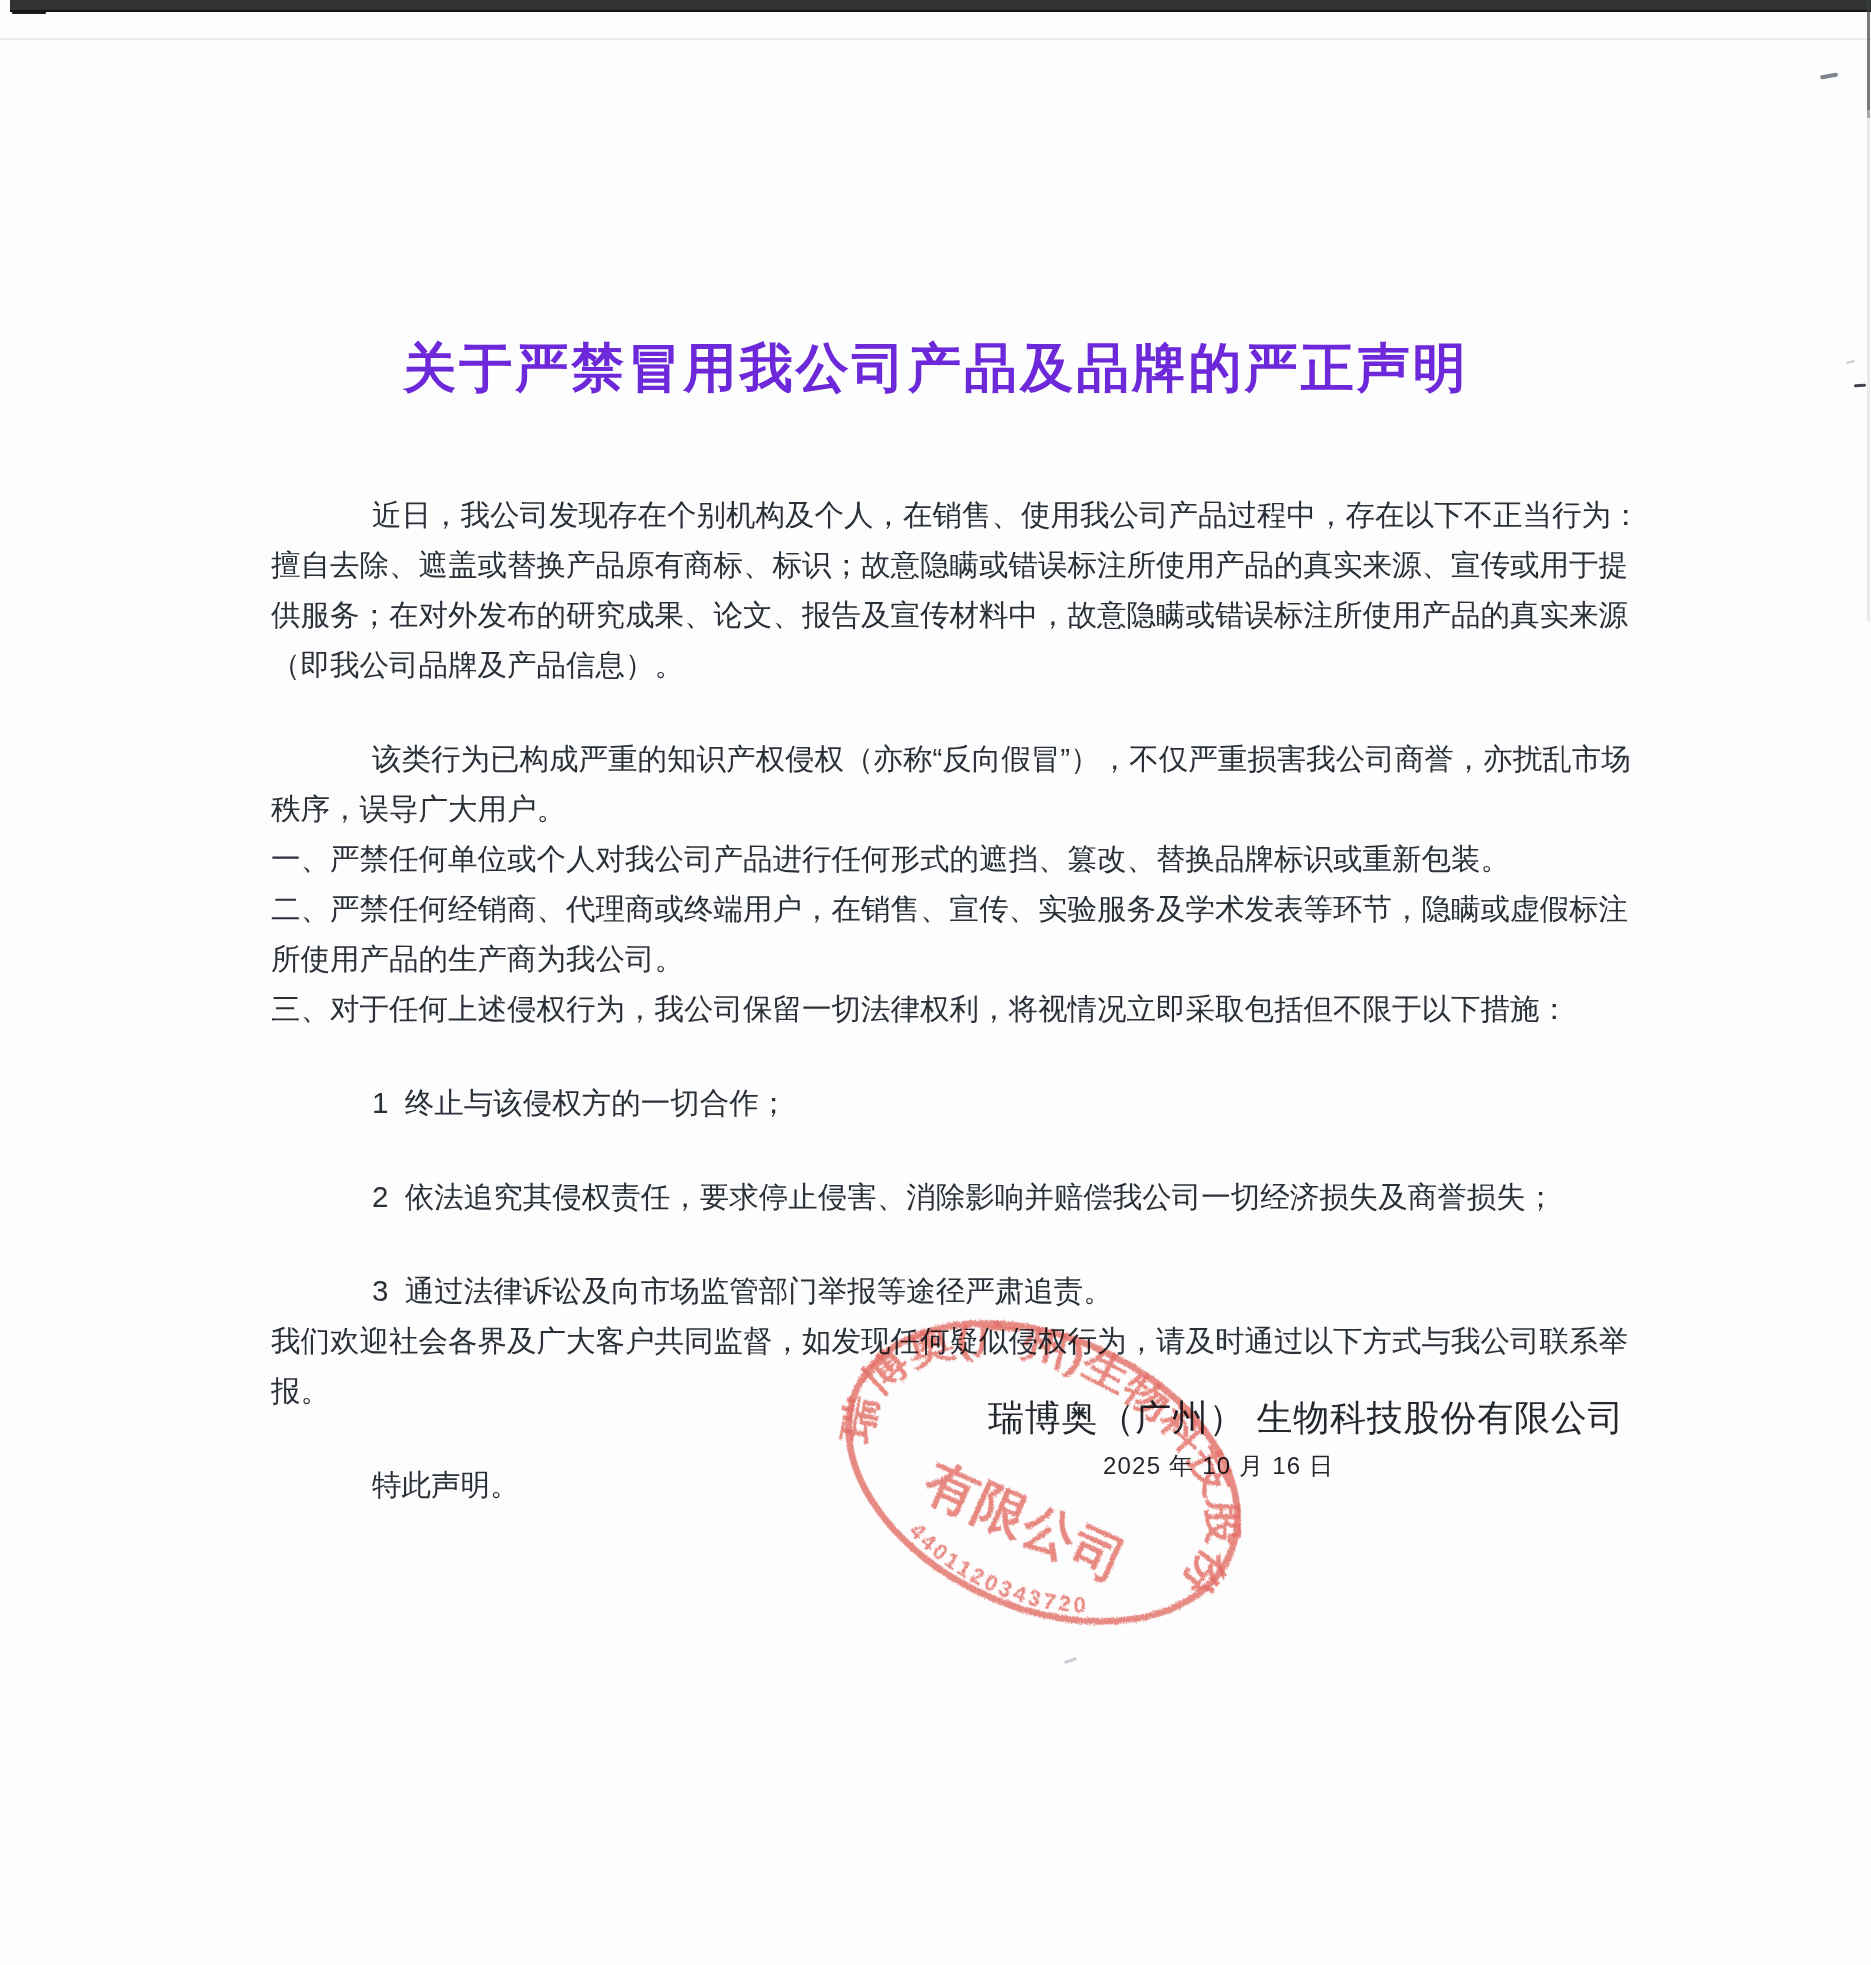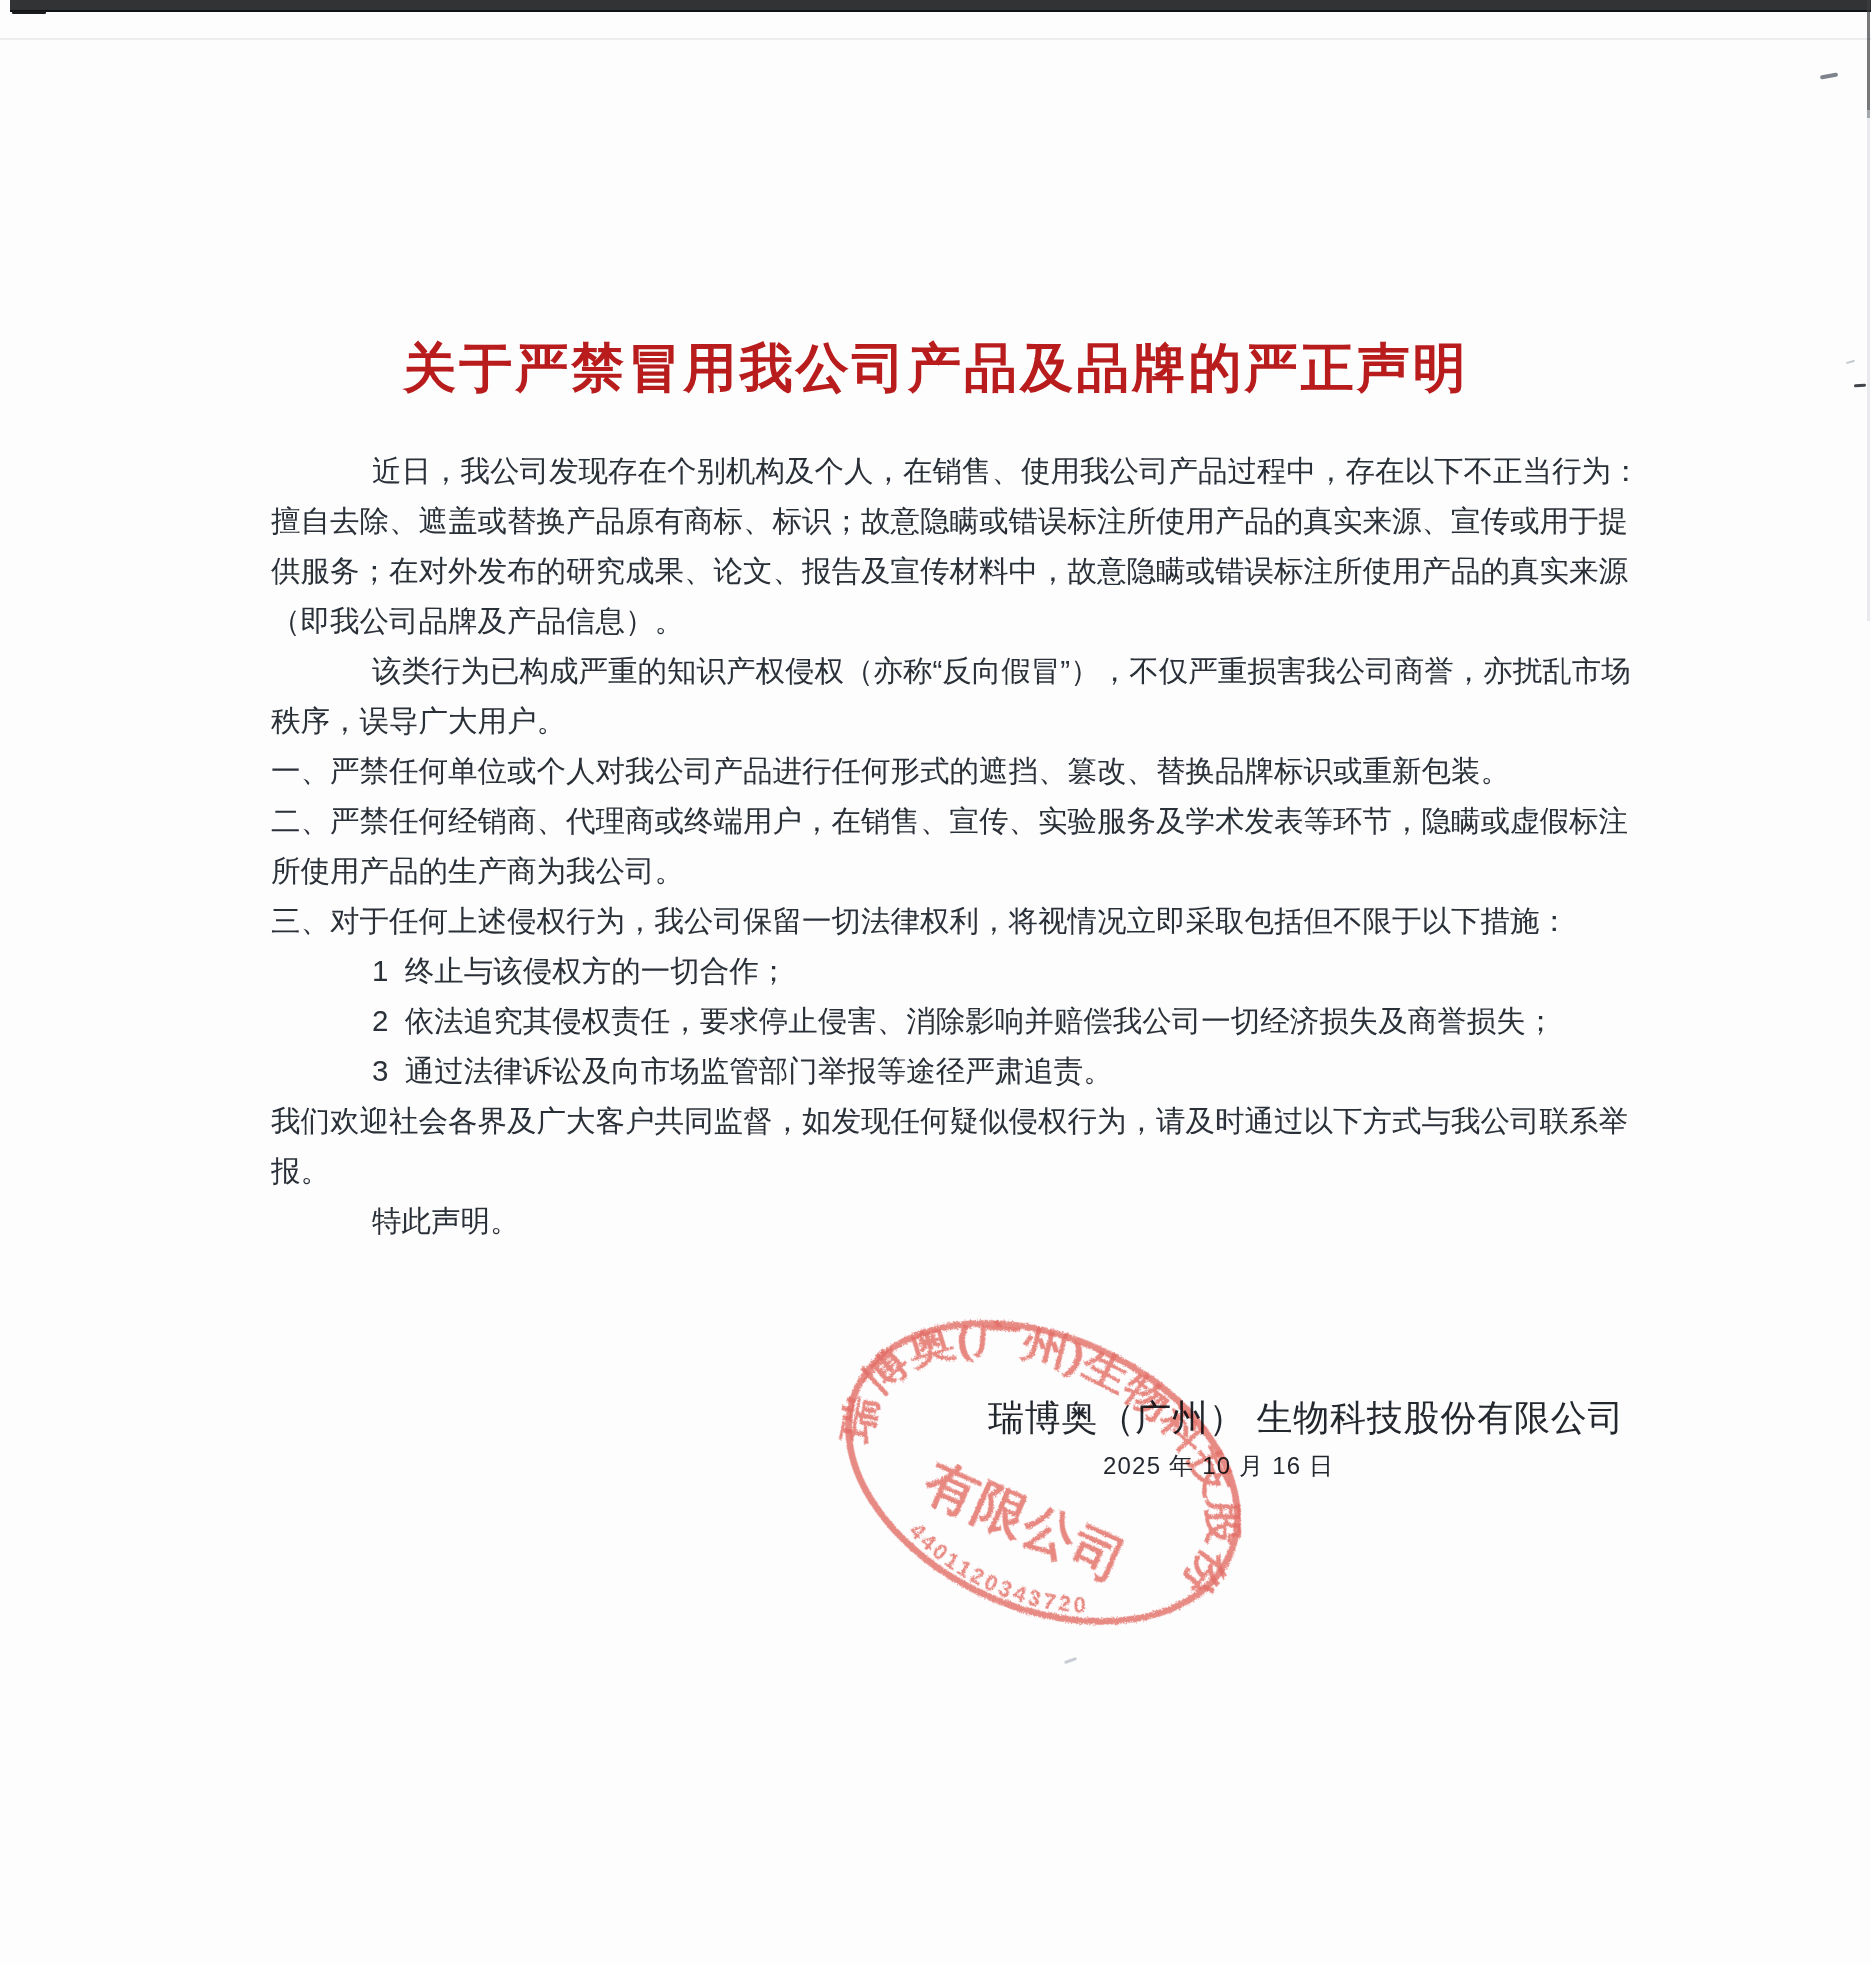--- a/index.html
+++ b/index.html
@@ -20,31 +20,31 @@
   .dash{position:absolute;border-radius:2px;}
   .dash-a{left:1820px;top:74px;width:18px;height:3.5px;background:#7e848c;transform:rotate(-10deg);}
   .dash-b{left:1854px;top:384px;width:11.8px;height:3.1px;background:#41464d;transform:rotate(-4deg);}
   .dash-c{left:1846px;top:361px;width:8.6px;height:2.4px;background:#c3c8cf;transform:rotate(-15deg);}
   .dash-e{left:1064px;top:1659px;width:13.4px;height:3.1px;background:#c9ced6;transform:rotate(-20deg);}
   
   .title{
     position:absolute;left:0;right:0;top:333px;margin:0;
     text-align:center;
     font-size:53px;font-weight:bold;letter-spacing:3.1px;
-    color:#b91c1c;
+    color:#6d28d9;
   }
   .body-block{
     position:absolute;left:271px;top:446px;width:1399px;
     font-size:29.5px;
   }
   .line{
     height:50px;line-height:50px;
     white-space:pre;
   }
-  .ind{padding-left:101px;}
+  .ind{padding-left:101px;margin-top:44px;}
   .sig-company{
     position:absolute;left:988px;top:1394px;
     font-size:36px;letter-spacing:0.8px;color:#23272e;white-space:pre;
   }
   .sig-date{
     position:absolute;left:1103px;top:1450px;
     font-size:24px;letter-spacing:1.2px;color:#23272e;white-space:pre;
   }
   
   .seal{

